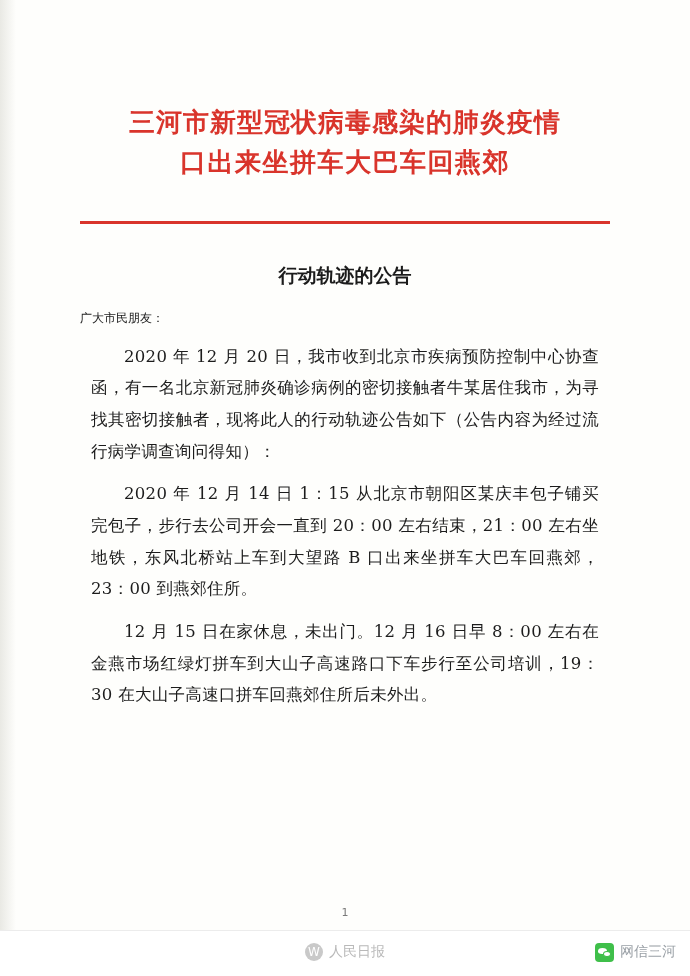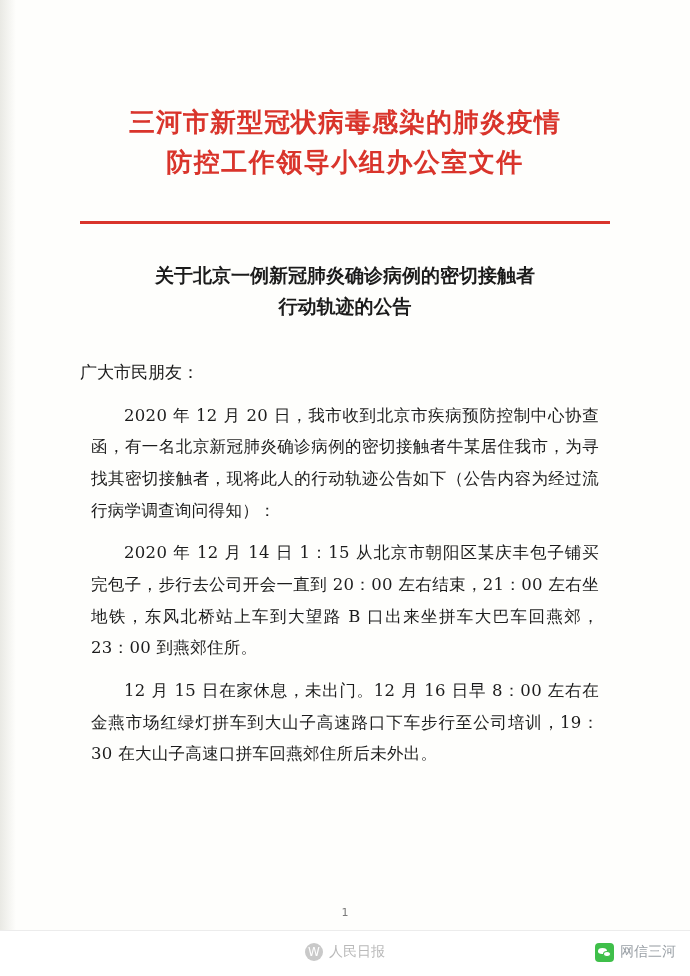--- a/index.html
+++ b/index.html
@@ -60,22 +60,22 @@
     font-family: "DejaVu Sans", "Liberation Sans", sans-serif;
     font-weight: bold;
     font-size: 19px;
     color: #1b1b1b;
     line-height: 1.65;
   }
   .subject .sline {
     display: block;
   }
   .salutation {
-    margin-top: 34px;
-    font-size: 17px;
+    margin-top: 16px;
+    font-size: 12px;
     color: #1c1c1c;
     line-height: 1.9;
   }
   p.para {
     margin: 11px;
     font-size: 16.5px;
     color: #1c1c1c;
     line-height: 1.92;
     text-align: justify;
     text-indent: 2em;
@@ -183,27 +183,26 @@
 </style>
 </head>
 <body>
 
 <div class="page">
 
   <div class="doc-body">
 
     <div class="header-title">
       <span class="line line1">三河市新型冠状病毒感染的肺炎疫情</span>
-      <span class="line line2">防控工作领导小组办公室文件</span>
+      <span class="line line2">口出来坐拼车大巴车回燕郊</span>
     </div>
 
     <div class="red-rule"></div>
 
     <div class="subject">
-      <span class="sline">关于北京一例新冠肺炎确诊病例的密切接触者</span>
       <span class="sline">行动轨迹的公告</span>
     </div>
 
     <div class="salutation">广大市民朋友：</div>
 
     <p class="para">2020 年 12 月 20 日，我市收到北京市疾病预防控制中心协查函，有一名北京新冠肺炎确诊病例的密切接触者牛某居住我市，为寻找其密切接触者，现将此人的行动轨迹公告如下（公告内容为经过流行病学调查询问得知）：</p>
     <p class="para">2020 年 12 月 14 日 1：15 从北京市朝阳区某庆丰包子铺买完包子，步行去公司开会一直到 20：00 左右结束，21：00 左右坐地铁，东风北桥站上车到大望路 B 口出来坐拼车大巴车回燕郊，23：00 到燕郊住所。</p>
     <p class="para">12 月 15 日在家休息，未出门。12 月 16 日早 8：00 左右在金燕市场红绿灯拼车到大山子高速路口下车步行至公司培训，19：30 在大山子高速口拼车回燕郊住所后未外出。</p>
 
   </div>

